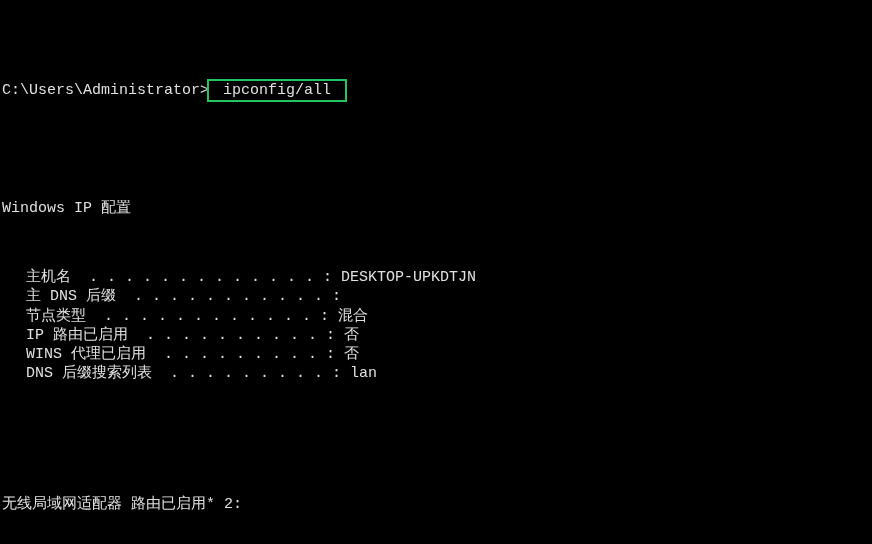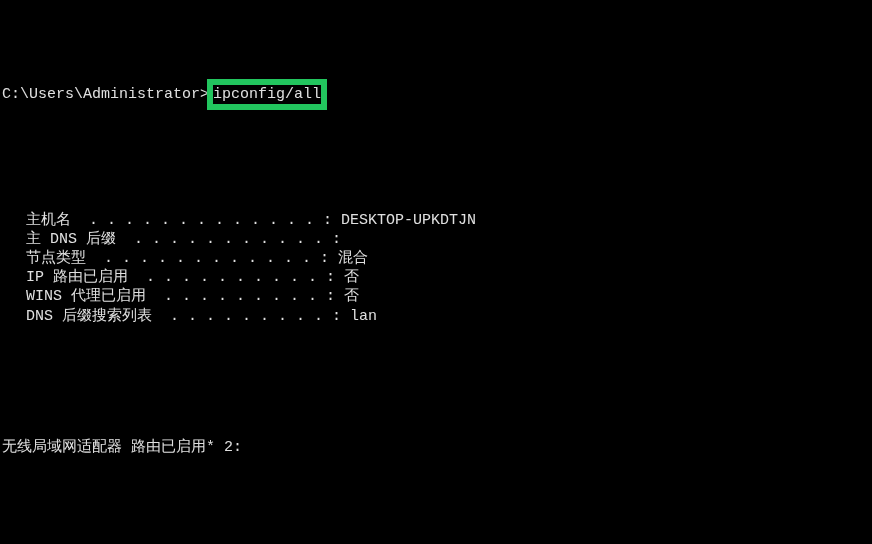--- a/index.html
+++ b/index.html
@@ -11,38 +11,39 @@
       line-height: 1.28;
       padding: 2px 0 0 2px;
       width: 872px;
       height: 544px;
       overflow: hidden;
       white-space: pre;
     }
     .line { display: block; }
     .prompt-line { margin-bottom: 4px; }
     .highlight-box {
-      border: 6px solid #22c55e;
+      border: 2px solid #22c55e;
       display: inline-block;
-      padding: 0 0;
+      padding: 0 14px;
       margin-left: -2px;
     }
     .section { margin-top: 16px; }
-    .section-body { margin-top: 4px; }
+    .section-body { margin-top: 12px; }
     .indent { padding-left: 24px; }
     .row { display: block; }
   </style>
 </head>
 <body>
 
 
 
 <div class="line prompt-line"><span>C:\Users\Administrator&gt;</span><span class="highlight-box"><span>ipconfig/all</span></span></div>
 
 <div class="section">
+  <div class="line">Windows IP 配置</div>
   <div class="section-body" id="winip-body"><div class="row indent"><span>主机名 </span><span> . . . . . . . . . . . . . </span><span>: </span><span>DESKTOP-UPKDTJN</span></div><div class="row indent"><span>主 DNS 后缀 </span><span> . . . . . . . . . . . </span><span>: </span><span></span></div><div class="row indent"><span>节点类型 </span><span> . . . . . . . . . . . . </span><span>: </span><span>混合</span></div><div class="row indent"><span>IP 路由已启用 </span><span> . . . . . . . . . . </span><span>: </span><span>否</span></div><div class="row indent"><span>WINS 代理已启用 </span><span> . . . . . . . . . </span><span>: </span><span>否</span></div><div class="row indent"><span>DNS 后缀搜索列表 </span><span> . . . . . . . . . </span><span>: </span><span>lan</span></div></div>
 </div>
 
 <div class="section">
   <div class="line">无线局域网适配器 路由已启用* 2:</div>
   
 </div>
 
 
 

